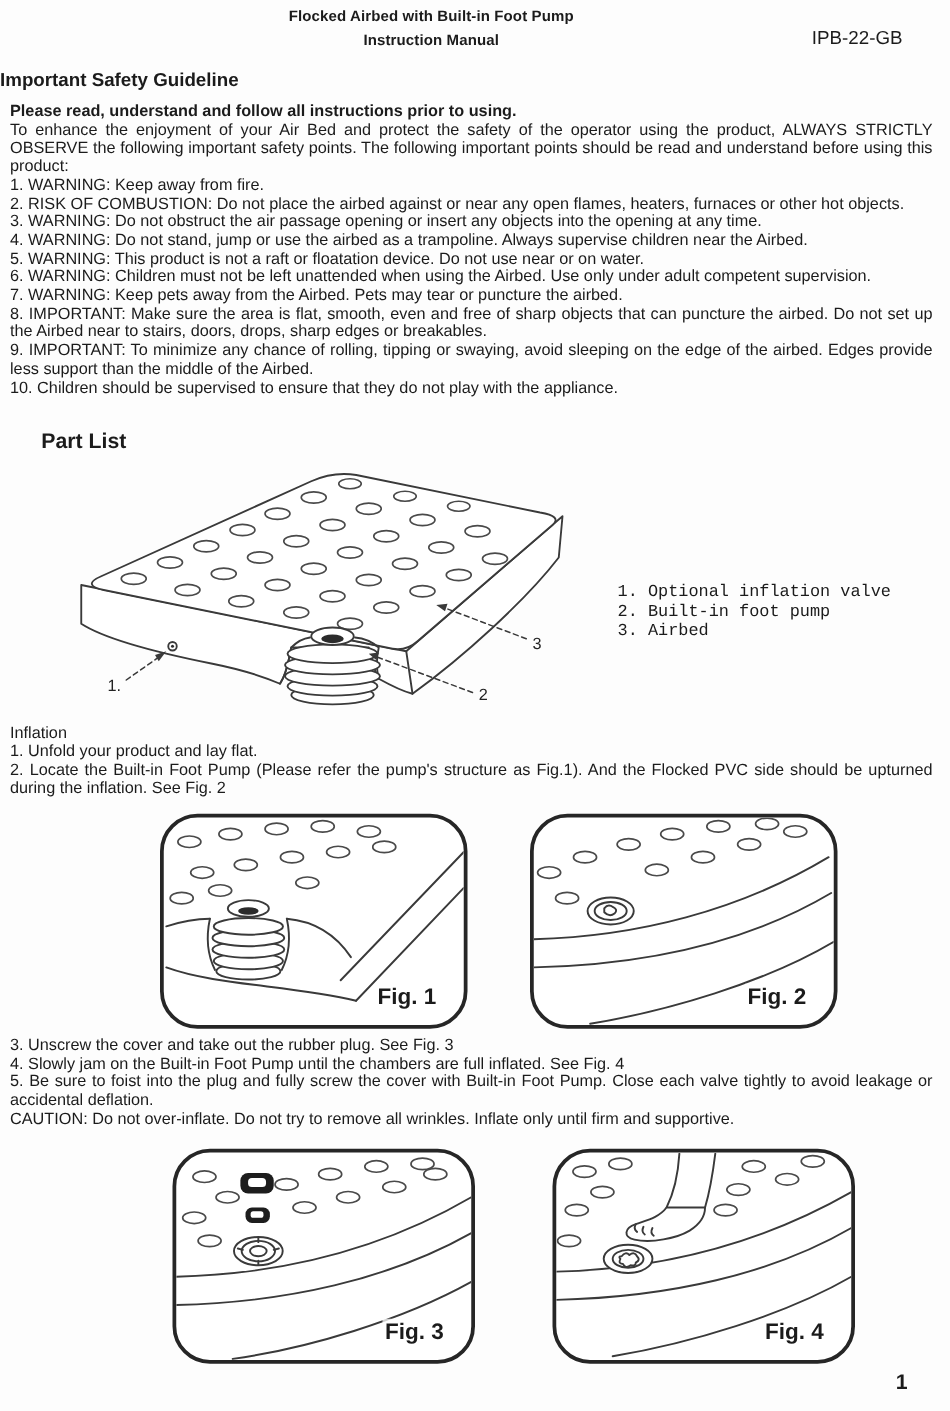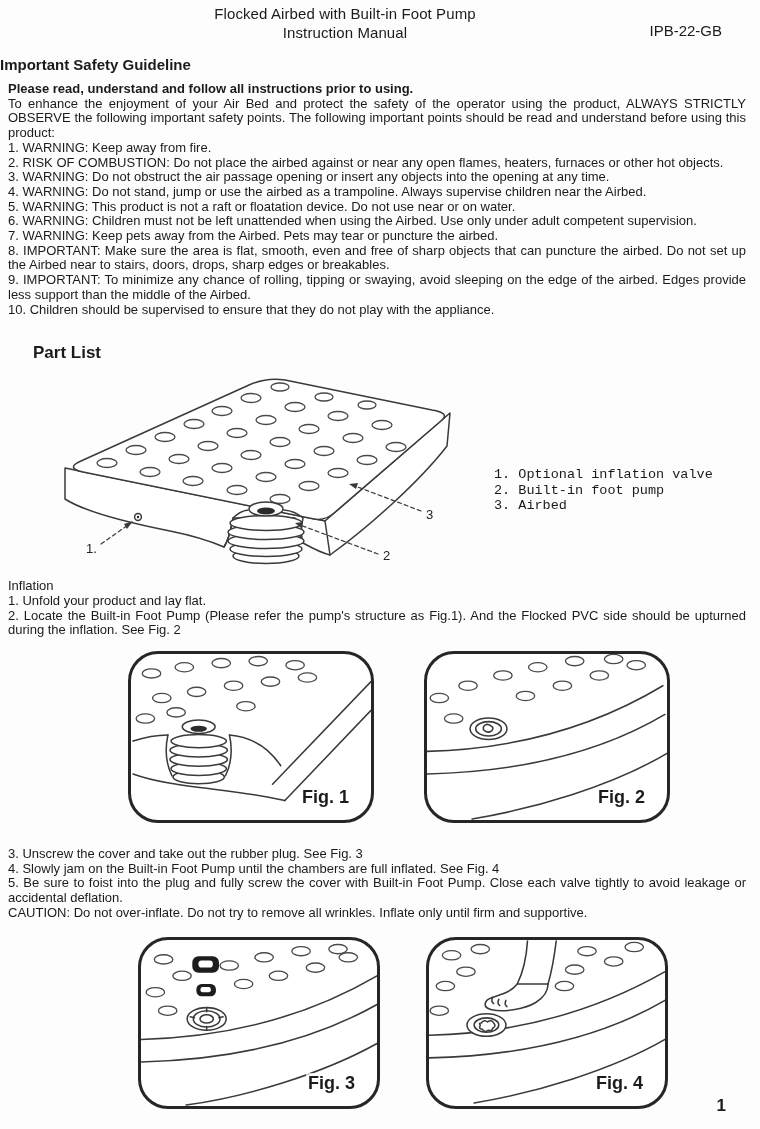--- a/index.html
+++ b/index.html
@@ -7,41 +7,41 @@
     position:relative;
     width:760px;height:1129px;
     background:#fdfdfd;
     font-family:"Liberation Sans", sans-serif;
     color:#1b1b1b;
     overflow:hidden;
     margin:0 auto;
   }
   
   .header{position:relative;padding-top:4px;}
-  .doc-title{text-align:center;font-weight:normal;font-size:15px;line-height:19px;padding-right:70px;letter-spacing:.1px;}
+  .doc-title{text-align:center;font-weight:bold;font-size:12px;line-height:19px;padding-right:70px;letter-spacing:.1px;}
   .model{position:absolute;right:38px;top:22px;font-weight:normal;font-size:15px;}
   .section-title{text-align:left;font-weight:bold;font-size:15px;margin:14px 46px 0 0;}
   
   .textblock{margin:9px 14px 0 8px;font-size:13px;line-height:14.7px;text-align:justify;}
   .textblock p{margin:0;}
   .b{font-weight:bold;}
   
   .part-heading{font-size:17px;font-weight:bold;margin:26px 0 0 33px;}
   .part-figure{position:relative;height:202px;margin-top:8px;}
   .part-figure svg{position:absolute;left:0;top:0;}
   .part-labels{position:absolute;left:494px;top:96px;font-size:13.5px;line-height:15.5px;font-family:Liberation Mono, monospace;}
   
   .fig-row{display:flex;}
   .row1{margin:13px 0 0 128px;gap:50px;}
-  .row2{margin:16px 0 0 138px;gap:46px;}
+  .row2{margin:16px 0 0 138px;gap:62px;}
   .fig-box{position:relative;width:240px;height:166px;border:3px solid #262626;border-radius:30px;background:#fff;overflow:hidden;flex:none;}
   .row2 .fig-box{width:236px;}
   .fig-box svg{position:absolute;left:0;top:0;width:100%;height:100%;}
   .fig-label{position:absolute;right:20px;bottom:12px;font-weight:bold;font-size:18px;background:rgba(255,255,255,.75);padding:0 2px;}
-  .steps2{margin-top:24px;}
+  .steps2{margin-top:6px;}
   .page-num{position:absolute;right:34px;top:1096px;font-size:17px;font-weight:bold;}
   
   .lineart path, .lineart ellipse, .lineart circle, .lineart line, .lineart polyline{
     fill:none;stroke:#3a3a3a;stroke-width:1.5;stroke-linecap:round;stroke-linejoin:round;
   }
   .lineart .fillw{fill:#ffffff;}
   .lineart .dark{fill:#2b2b2b;stroke:none;}
   .lineart .dimple{fill:#ffffff;stroke:#4a4a4a;stroke-width:1.3;}
   .lineart text{fill:#222;font-family:"Liberation Sans",sans-serif;font-size:13px;stroke:none;}
   .lineart .leader{stroke-width:1.2;stroke-dasharray:4 3;}

